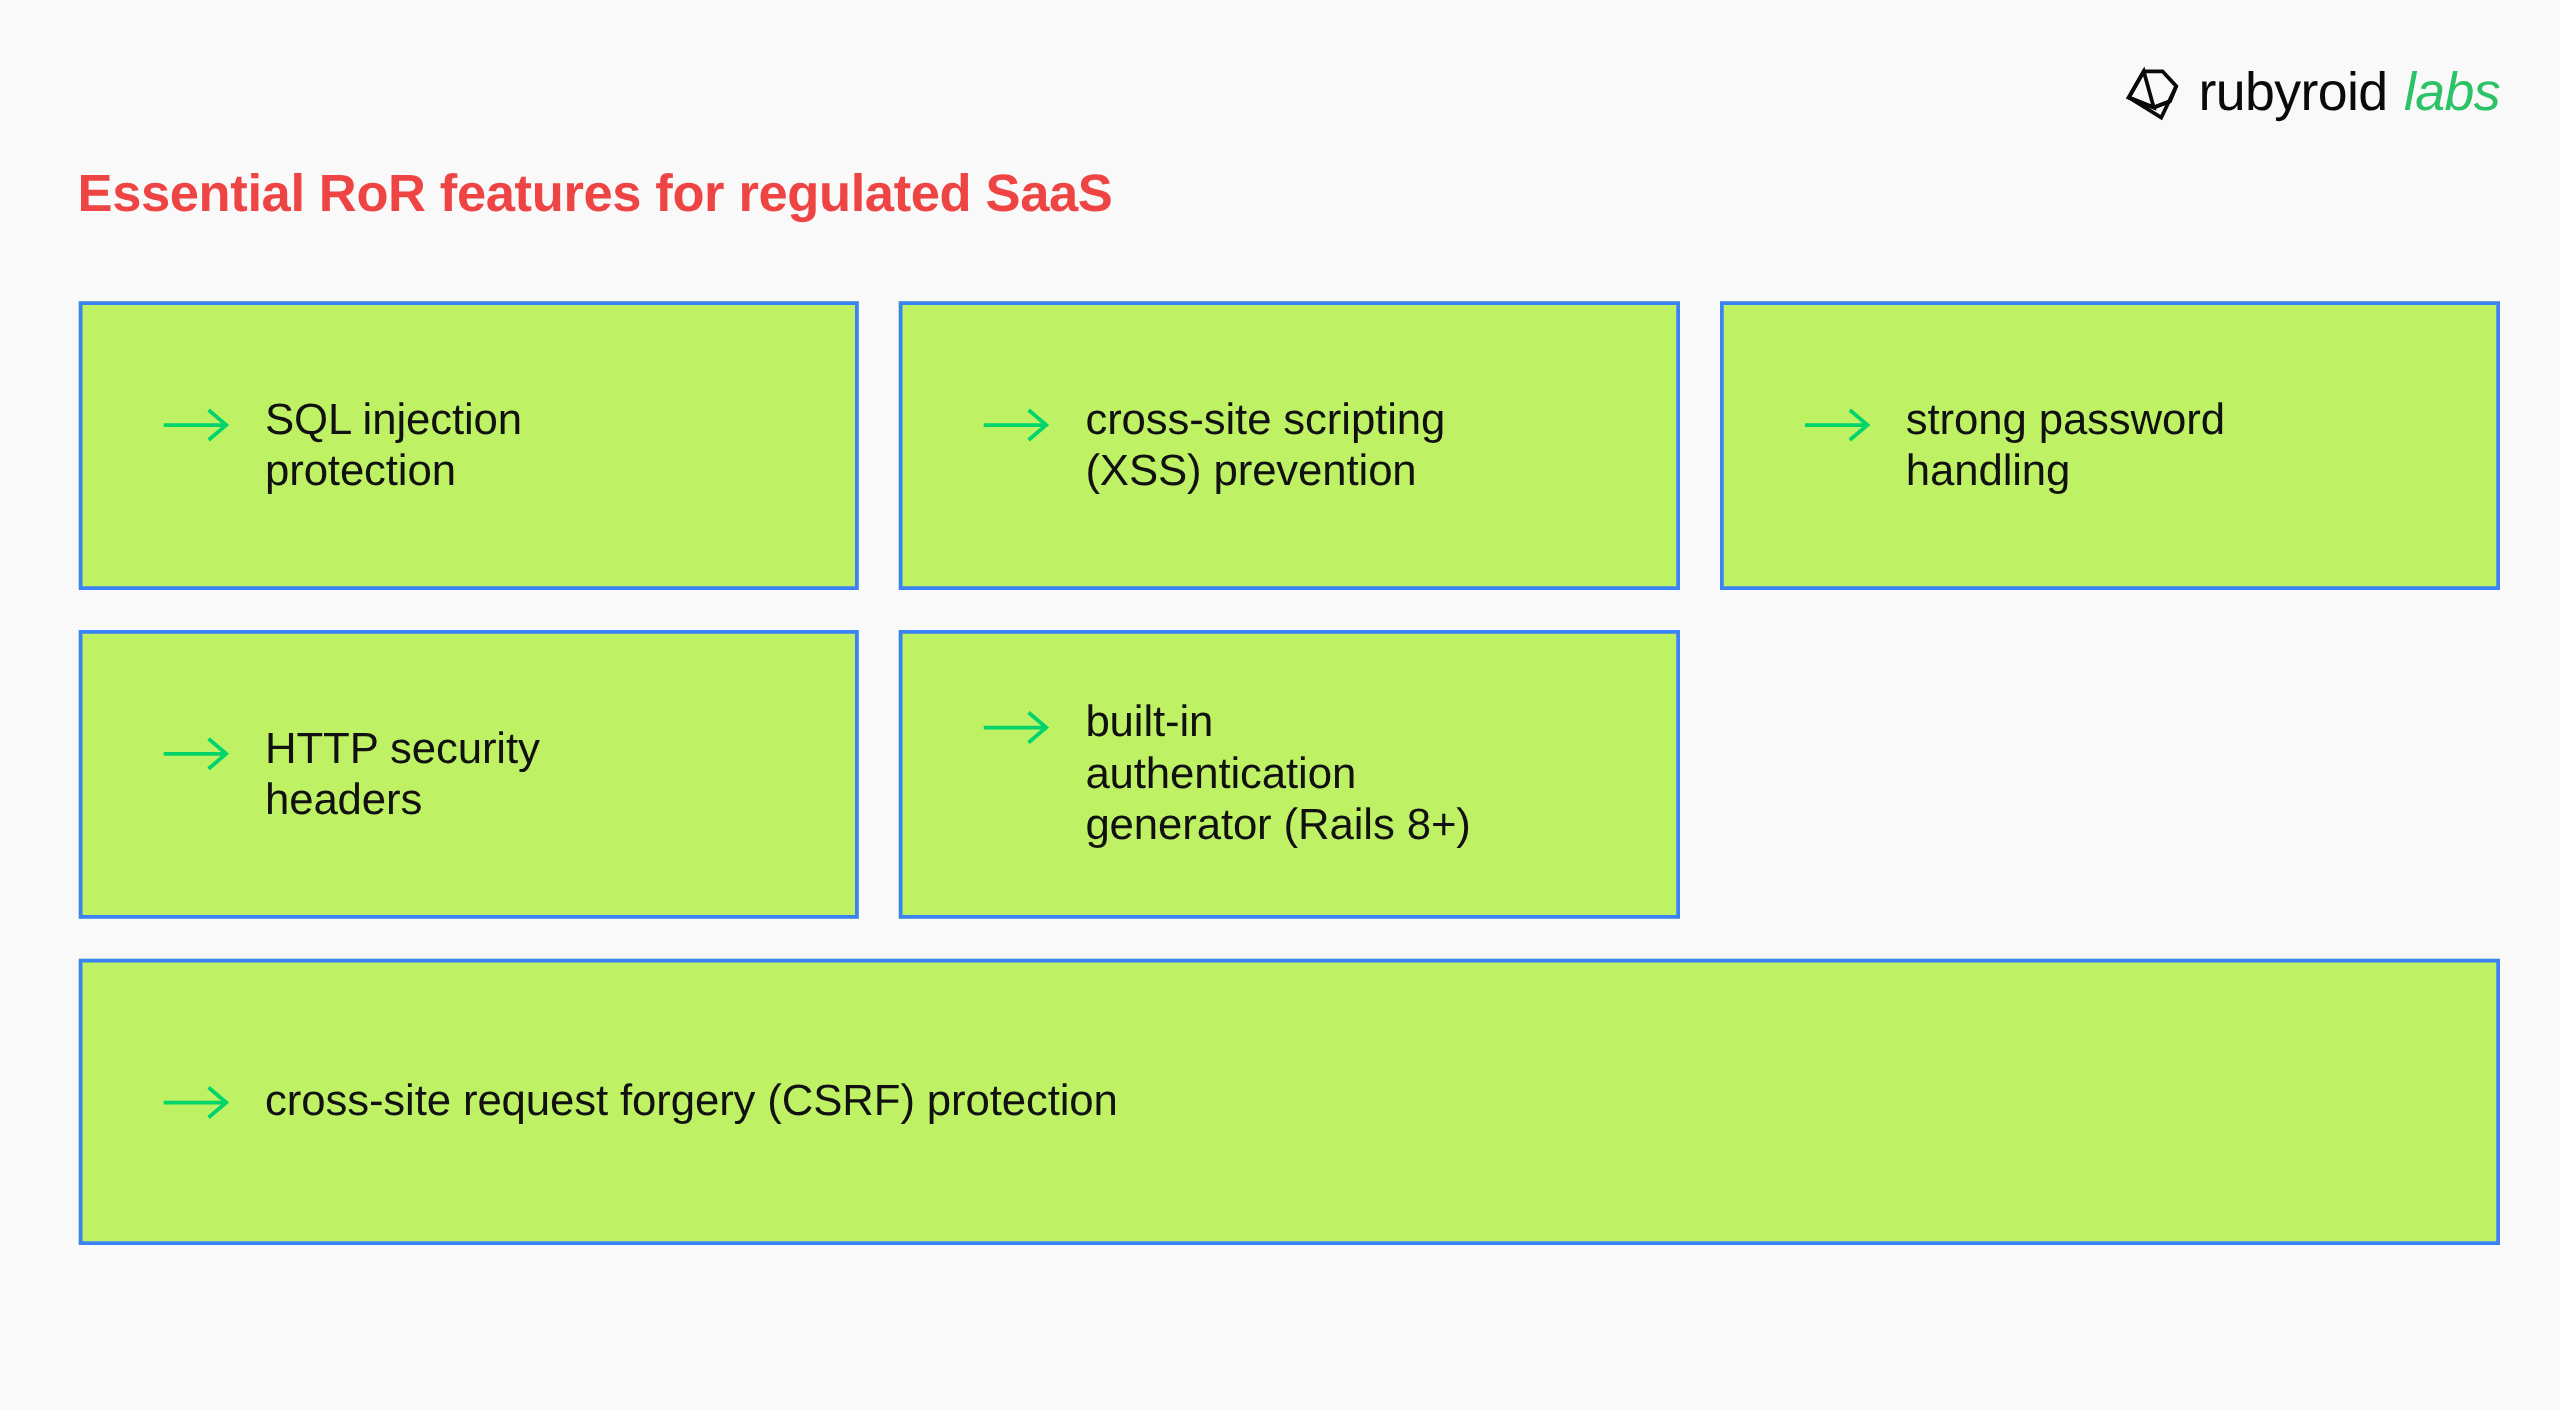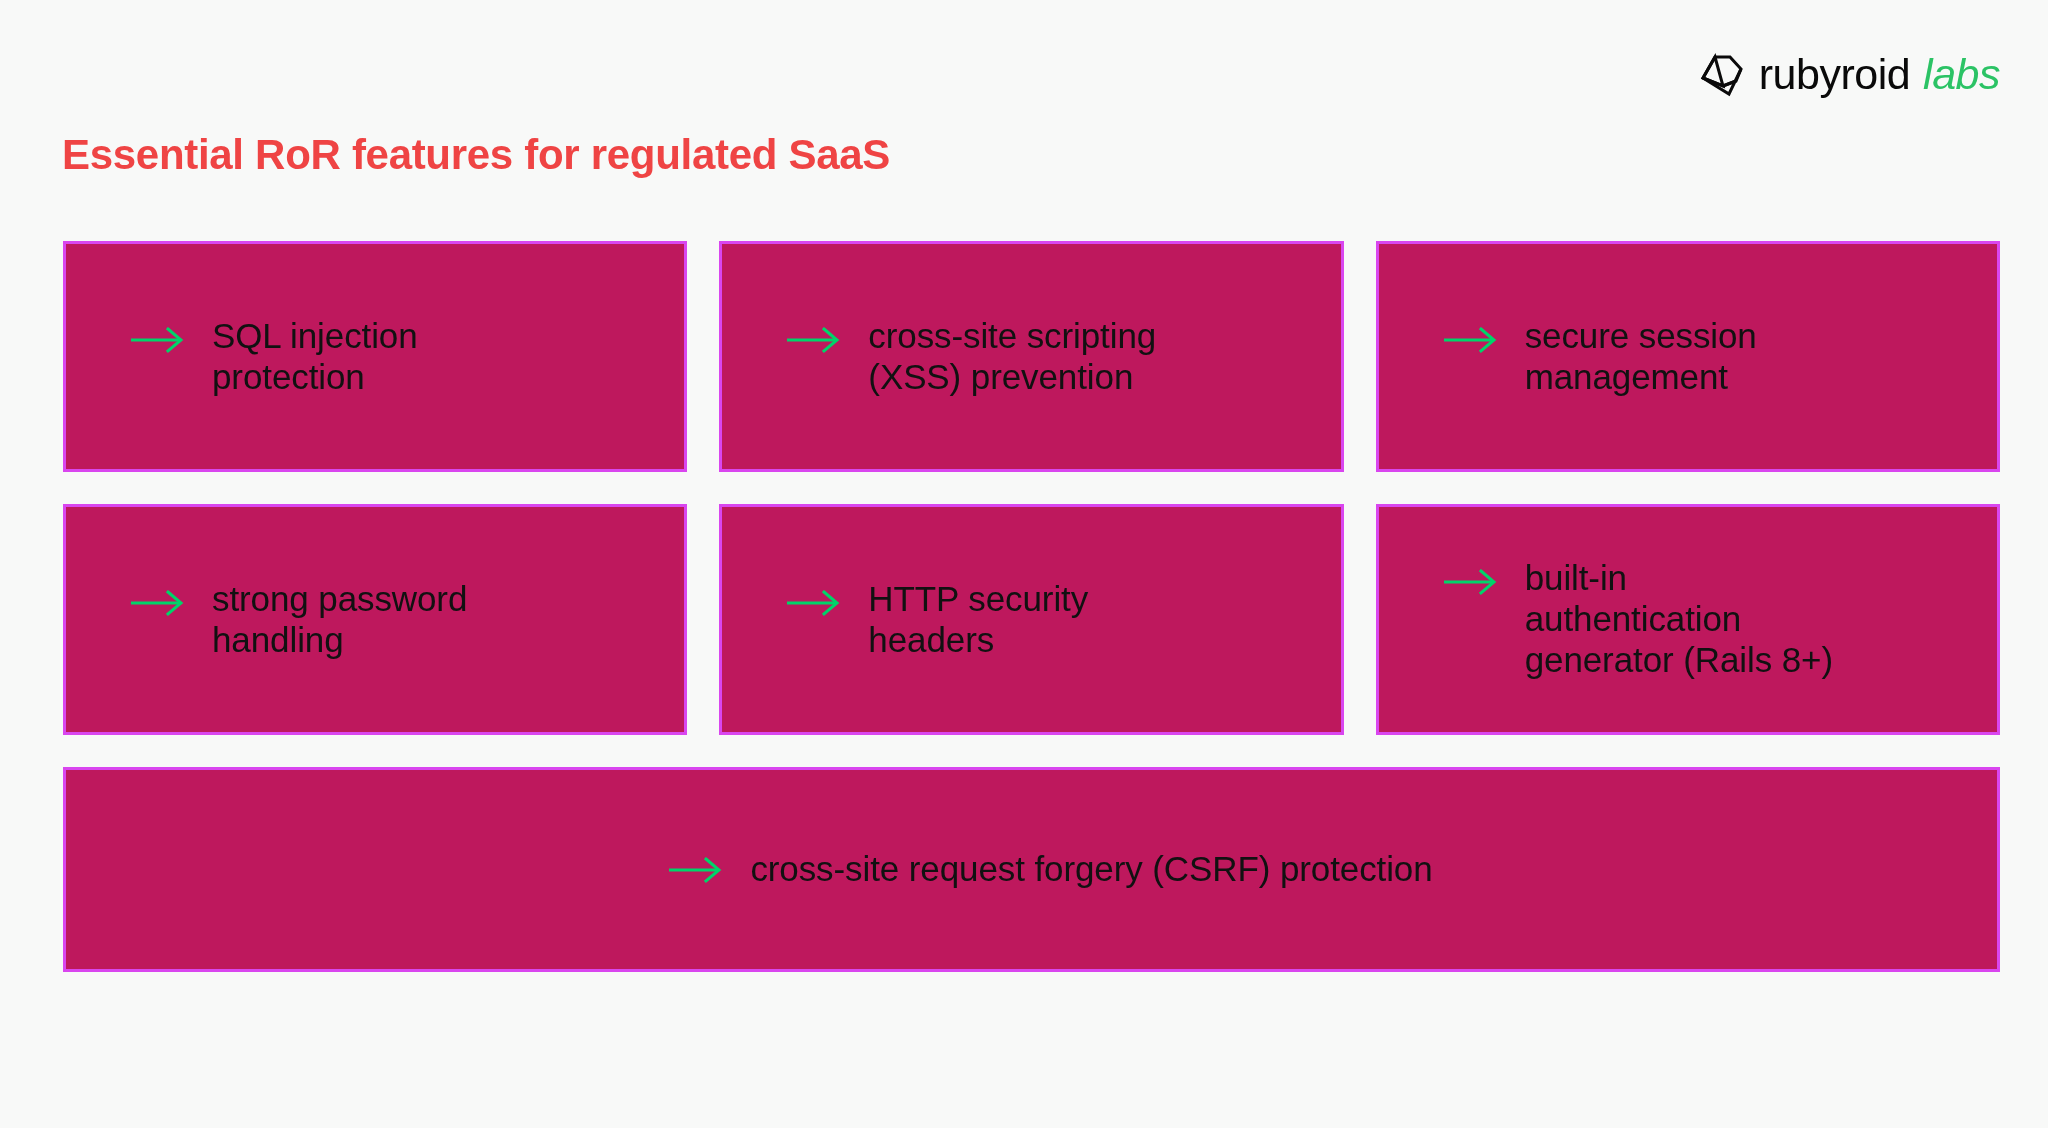--- a/index.html
+++ b/index.html
@@ -39,30 +39,29 @@
   .grid{
     position:absolute;left:63px;top:241px;
     width:1937px;
     display:flex;flex-wrap:wrap;
     gap:32px;
   }
   .card{
     box-sizing:border-box;
     width:calc((100% - 64px)/3);
     height:231px;
-    border:3px solid #d946ef;
-    background:#be185d;
+    border:3px solid #3b82f6;
+    background:#bef264;
     display:flex;align-items:center;
     padding-left:64px;
     padding-right:26px;
   }
   .card.wide{
     width:100%;
-    height:205px;
-    justify-content:center;
+    height:229px;
   }
   .row{
     display:flex;align-items:flex-start;gap:0;
   }
   .card.wide .row{align-items:center;}
   .arrow{
     flex:0 0 auto;
     width:54px;height:30px;
     margin-top:9px;margin-right:28px;
     display:block;
@@ -114,30 +113,20 @@
       <div class="row">
         <svg class="arrow" viewBox="0 0 54 30">
           <path d="M1 15 H50" stroke="#00D46A" stroke-width="3" fill="none"></path>
           <path d="M38 4 L51 15 L38 26" stroke="#00D46A" stroke-width="3" fill="none" stroke-linecap="square" stroke-linejoin="miter"></path>
         </svg>
         <div class="card-text">cross-site scripting
 (XSS) prevention</div>
       </div>
     </div>
 
-    <div class="card">
-      <div class="row">
-        <svg class="arrow" viewBox="0 0 54 30">
-          <path d="M1 15 H50" stroke="#00D46A" stroke-width="3" fill="none"></path>
-          <path d="M38 4 L51 15 L38 26" stroke="#00D46A" stroke-width="3" fill="none" stroke-linecap="square" stroke-linejoin="miter"></path>
-        </svg>
-        <div class="card-text">secure session
-management</div>
-      </div>
-    </div>
 
     <div class="card">
       <div class="row">
         <svg class="arrow" viewBox="0 0 54 30">
           <path d="M1 15 H50" stroke="#00D46A" stroke-width="3" fill="none"></path>
           <path d="M38 4 L51 15 L38 26" stroke="#00D46A" stroke-width="3" fill="none" stroke-linecap="square" stroke-linejoin="miter"></path>
         </svg>
         <div class="card-text">strong password
 handling</div>
       </div>

